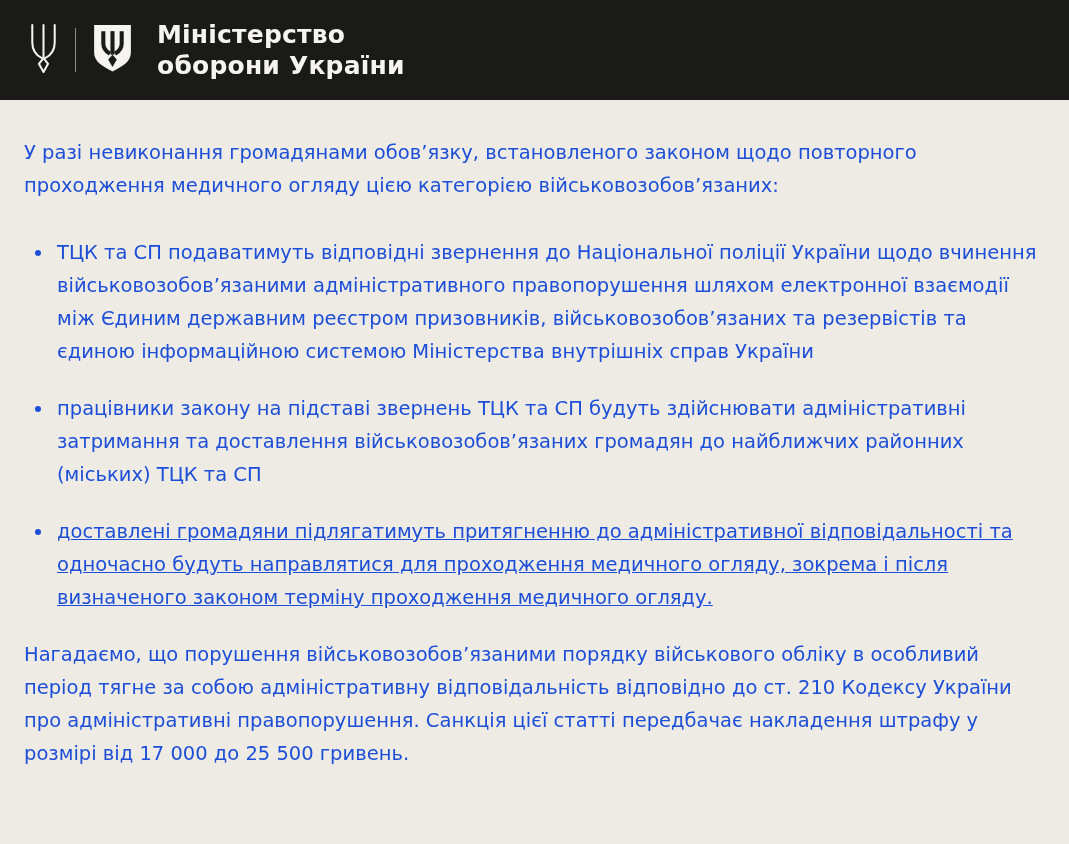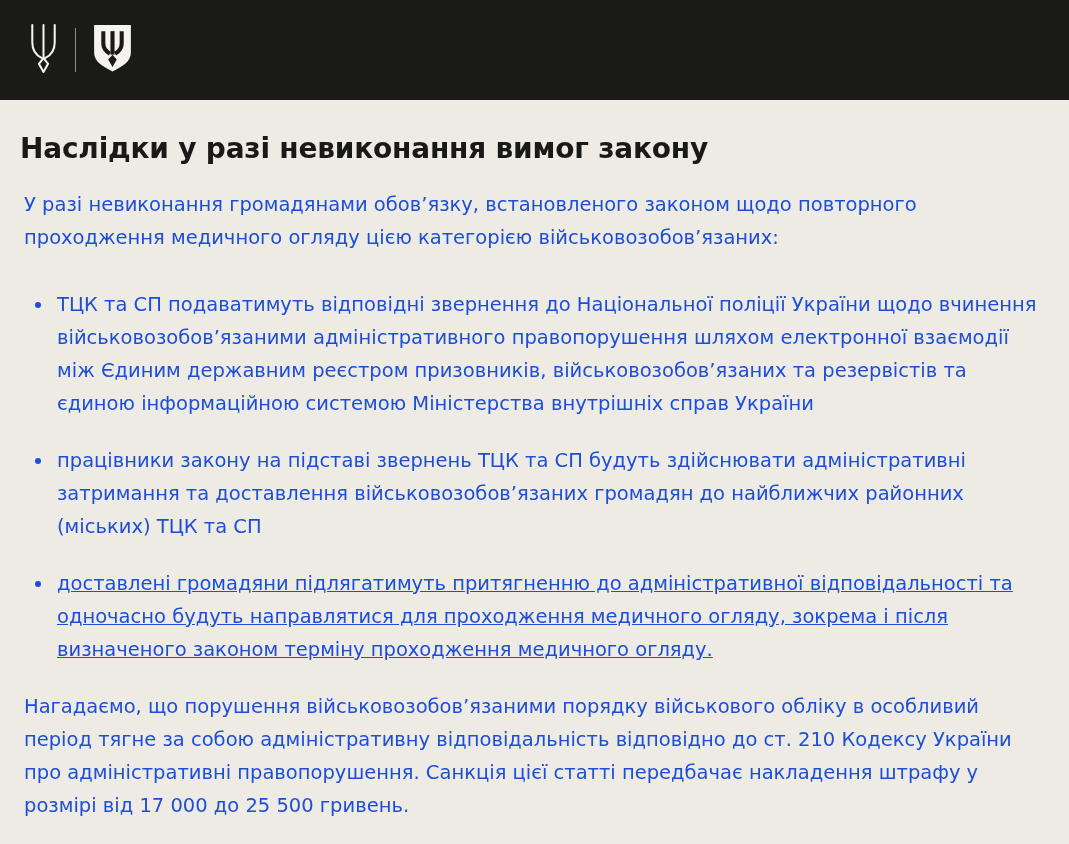--- a/index.html
+++ b/index.html
@@ -93,24 +93,27 @@
         <path d="M2 1 h36 v27 c0 9 -8 13.5 -18 18.5 C10 41.5 2 37 2 28 Z" fill="#f6f4ee"></path>
         <g stroke="#1a1a18" stroke-width="4" fill="none">
           <path d="M11 7 v12 c0 5 3.2 8.2 6.5 10"></path>
           <path d="M29 7 v12 c0 5 -3.2 8.2 -6.5 10"></path>
           <path d="M20 7 v23"></path>
         </g>
         <path d="M20 30 l-4.2 4.8 4.2 7.2 4.2 -7.2 z" fill="#1a1a18"></path>
       </svg>
     </span>
   </div>
+  <div class="org-name">
+    <span>Міністерство</span>
+    <span>оборони України</span>
+  </div>
 </header>
 
 <main class="article">
-  <h1 class="page-title">Наслідки у разі невиконання вимог закону</h1>
 
   <p class="body-text intro-paragraph">У разі невиконання громадянами обов’язку, встановленого законом щодо повторного проходження медичного огляду цією категорією військовозобов’язаних:</p>
 
   <ul class="consequences-list">
     <li class="body-text">ТЦК та СП подаватимуть відповідні звернення до Національної поліції України щодо вчинення військовозобов’язаними адміністративного правопорушення шляхом електронної взаємодії між Єдиним державним реєстром призовників, військовозобов’язаних та резервістів та єдиною інформаційною системою Міністерства внутрішніх справ України</li>
     <li class="body-text">працівники закону на підставі звернень ТЦК та СП будуть здійснювати адміністративні затримання та доставлення військовозобов’язаних громадян до найближчих районних (міських) ТЦК та СП</li>
     <li class="body-text">доставлені громадяни підлягатимуть притягненню до адміністративної відповідальності та одночасно будуть направлятися для проходження медичного огляду, зокрема і після визначеного законом терміну проходження медичного огляду.</li>
   </ul>
 
   <p class="body-text closing-paragraph">Нагадаємо, що порушення військовозобов’язаними порядку військового обліку в особливий період тягне за собою адміністративну відповідальність відповідно до ст. 210 Кодексу України про адміністративні правопорушення. Санкція цієї статті передбачає накладення штрафу у розмірі від 17 000 до 25 500 гривень.</p>

